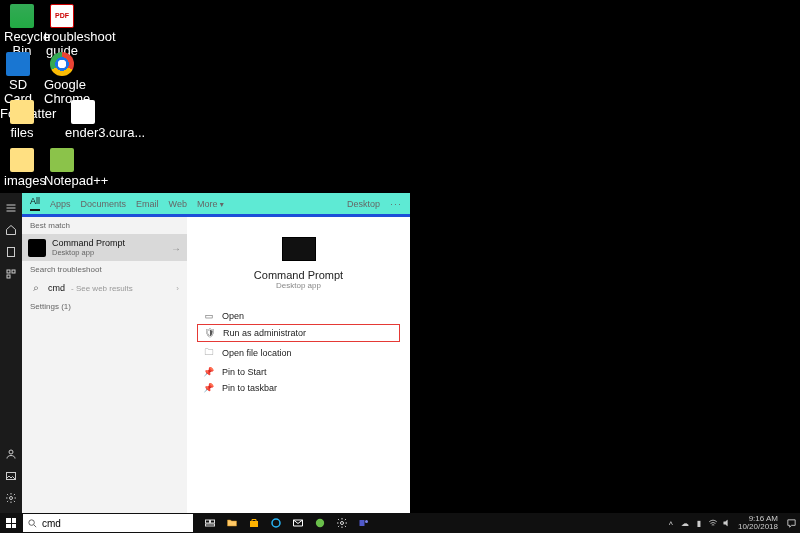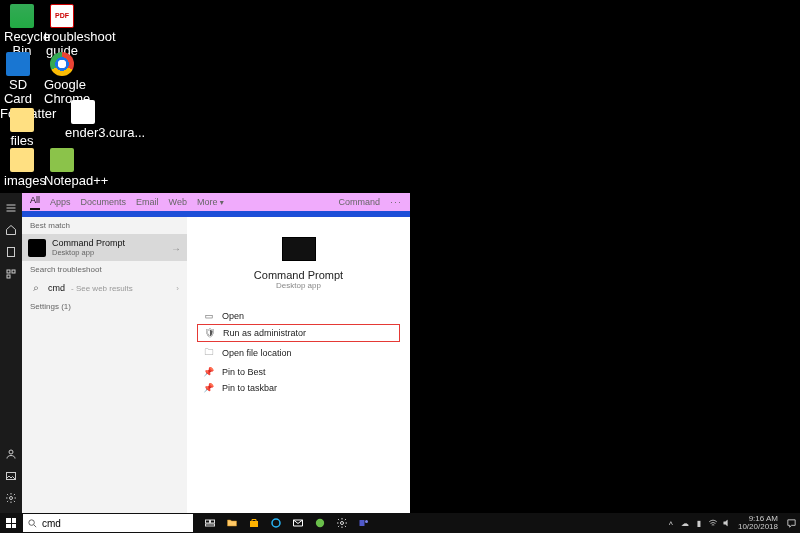--- a/index.html
+++ b/index.html
@@ -36,21 +36,21 @@
   .tb-clock { text-align: right; padding: 0 4px; line-height: 1; }
   .tb-notif { width: 18px; display: flex; align-items: center; justify-content: center; height: 100%; }
 
   
   .search-rail { position: absolute; left: 0; bottom: 20px; width: 22px; height: 320px; background: #1b1b1b; display: flex; flex-direction: column; padding: 4px 0; }
   .rail-icon { width: 22px; height: 22px; display: flex; align-items: center; justify-content: center; color: #ccc; }
   .rail-spacer { flex: 1; }
 
   
   .search-panel { position: absolute; left: 22px; bottom: 20px; width: 388px; height: 320px; background: #f3f3f3; display: flex; flex-direction: column; font-size: 10px; color: #333; }
-  .sp-tabs { height: 24px; display: flex; align-items: center; padding: 0 8px; background: #f0abfc; border-bottom: 6px solid #1d4ed8; gap: 10px; }
+  .sp-tabs { height: 24px; display: flex; align-items: center; padding: 0 8px; background: #5eead4; border-bottom: 3px solid #1d4ed8; gap: 10px; }
   .sp-tabs span { font-size: 9px; color: #666; cursor: default; }
   .sp-tabs span.active { color: #111; border-bottom: 2px solid #111; padding-bottom: 3px; }
   .sp-tabs .more::after { content: " \25BE"; font-size: 8px; }
   .sp-tabs .flex { flex: 1; }
   .sp-tabs .dots { letter-spacing: 1px; }
 
   .sp-body { flex: 1; display: flex; }
   .sp-left { width: 165px; background: #f3f3f3; display: flex; flex-direction: column; }
   .sp-right { flex: 1; background: #fff; padding: 20px 10px 10px 10px; display: flex; flex-direction: column; align-items: stretch; }
 
@@ -79,21 +79,21 @@
 
 </style>
 </head>
 <body>
 
 <div class="desktop">
   <div class="dicon recycle" style="left:4px; top:4px;"><div class="ibox"></div><span>Recycle Bin</span></div>
   <div class="dicon pdf" style="left:44px; top:4px;"><div class="ibox"></div><span>troubleshoot guide</span></div>
   <div class="dicon sd" style="left:0; top:52px;"><div class="ibox"></div><span>SD Card Formatter</span></div>
   <div class="dicon chrome" style="left:44px; top:52px;"><div class="ibox"></div><span>Google Chrome</span></div>
-  <div class="dicon files" style="left:4px; top:100px;margin-top:8px;"><div class="ibox"></div><span>files</span></div>
+  <div class="dicon files" style="left:4px; top:100px;"><div class="ibox"></div><span>files</span></div>
   <div class="dicon cura" style="left:44px; top:100px;margin-left:21px;"><div class="ibox"></div><span>ender3.cura...</span></div>
   <div class="dicon images" style="left:4px; top:148px;text-align:center;"><div class="ibox"></div><span>images</span></div>
   <div class="dicon npp" style="left:44px; top:148px;"><div class="ibox"></div><span>Notepad++</span></div>
 </div>
 
 <div class="search-rail">
   <div class="rail-icon">
       <svg width="12" height="12" viewBox="0 0 24 24" stroke="currentColor" stroke-width="2" fill="none">
         <path d="M3 6h18M3 12h18M3 18h18"></path>
       </svg>
@@ -138,21 +138,21 @@
 
 <div class="search-panel">
   <div class="sp-tabs">
     <span class="active">All</span>
     <span>Apps</span>
     <span>Documents</span>
     <span>Email</span>
     <span>Web</span>
     <span class="more">More</span>
     <span class="flex"></span>
-    <span>Command</span>
+    <span>Desktop</span>
     <span class="dots">···</span>
   </div>
   <div class="sp-body">
     <div class="sp-left">
       <div class="sp-section-h">Best match</div>
       <div class="best-match">
         <div class="bm-icon"></div>
         <div>
           <div class="bm-title">Command Prompt</div>
           <div class="bm-sub">Desktop app</div>
@@ -182,21 +182,21 @@
         <div class="action highlight">
           <span class="a-icon">🛡</span>
           <span>Run as administrator</span>
         </div>
         <div class="action">
           <span class="a-icon">🗀</span>
           <span>Open file location</span>
         </div>
         <div class="action">
           <span class="a-icon">📌</span>
-          <span>Pin to Best</span>
+          <span>Pin to Start</span>
         </div>
         <div class="action">
           <span class="a-icon">📌</span>
           <span>Pin to taskbar</span>
         </div>
       </div>
     </div>
   </div>
 </div>
 

